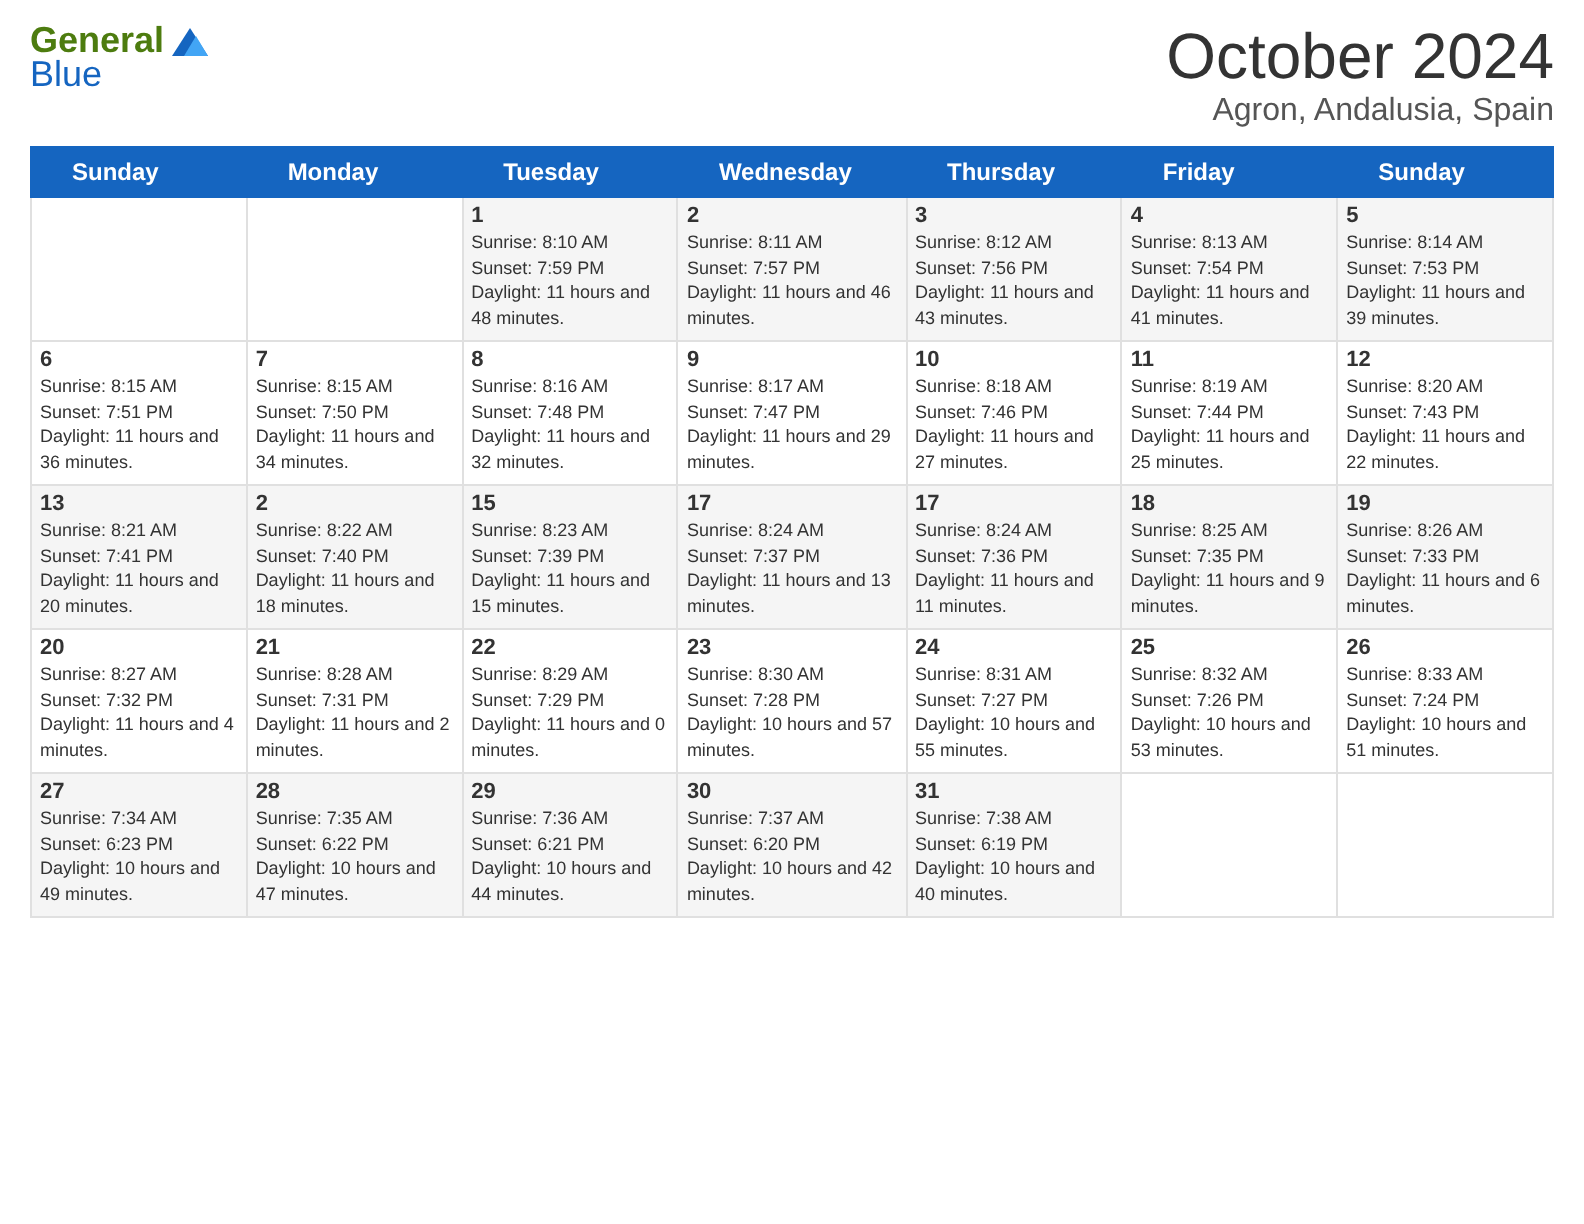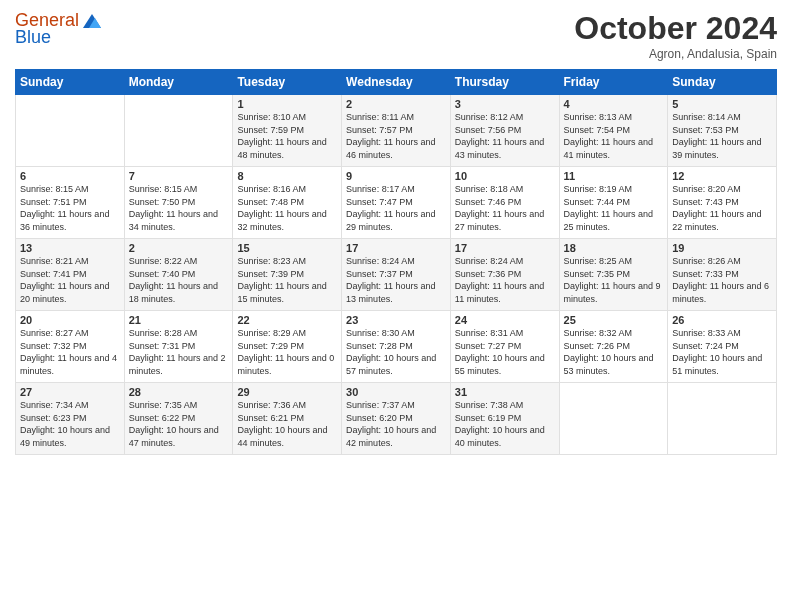--- a/index.html
+++ b/index.html
@@ -22,50 +22,50 @@
       align-items: flex-start;
       margin-bottom: 8px;
     }
     .logo {
       display: flex;
       align-items: center;
       gap: 2px;
     }
     .logo-text-general {
       font-size: 18px;
-      font-weight: normal;
-      color: #c2410c;
+      font-weight: bold;
+      color: #4d7c0f;
     }
     .logo-text-blue {
       font-size: 18px;
       font-weight: normal;
       color: #1565c0;
     }
     .title-area {
       text-align: right;
     }
     .month-title {
       font-size: 32px;
-      font-weight: bold;
+      font-weight: normal;
       color: #333;
     }
     .subtitle {
-      font-size: 12px;
+      font-size: 16px;
       color: #555;
     }
     table {
       width: 100%;
       border-collapse: collapse;
     }
     thead tr {
       background-color: #1565c0;
       color: #fff;
     }
     thead th {
-      padding: 5px 4px;
+      padding: 5px 20px;
       font-size: 12px;
       font-weight: bold;
       text-align: left;
       border: 1px solid #1565c0;
     }
     tbody tr {
       vertical-align: top;
     }
     tbody tr:nth-child(odd) {
       background-color: #f5f5f5;

